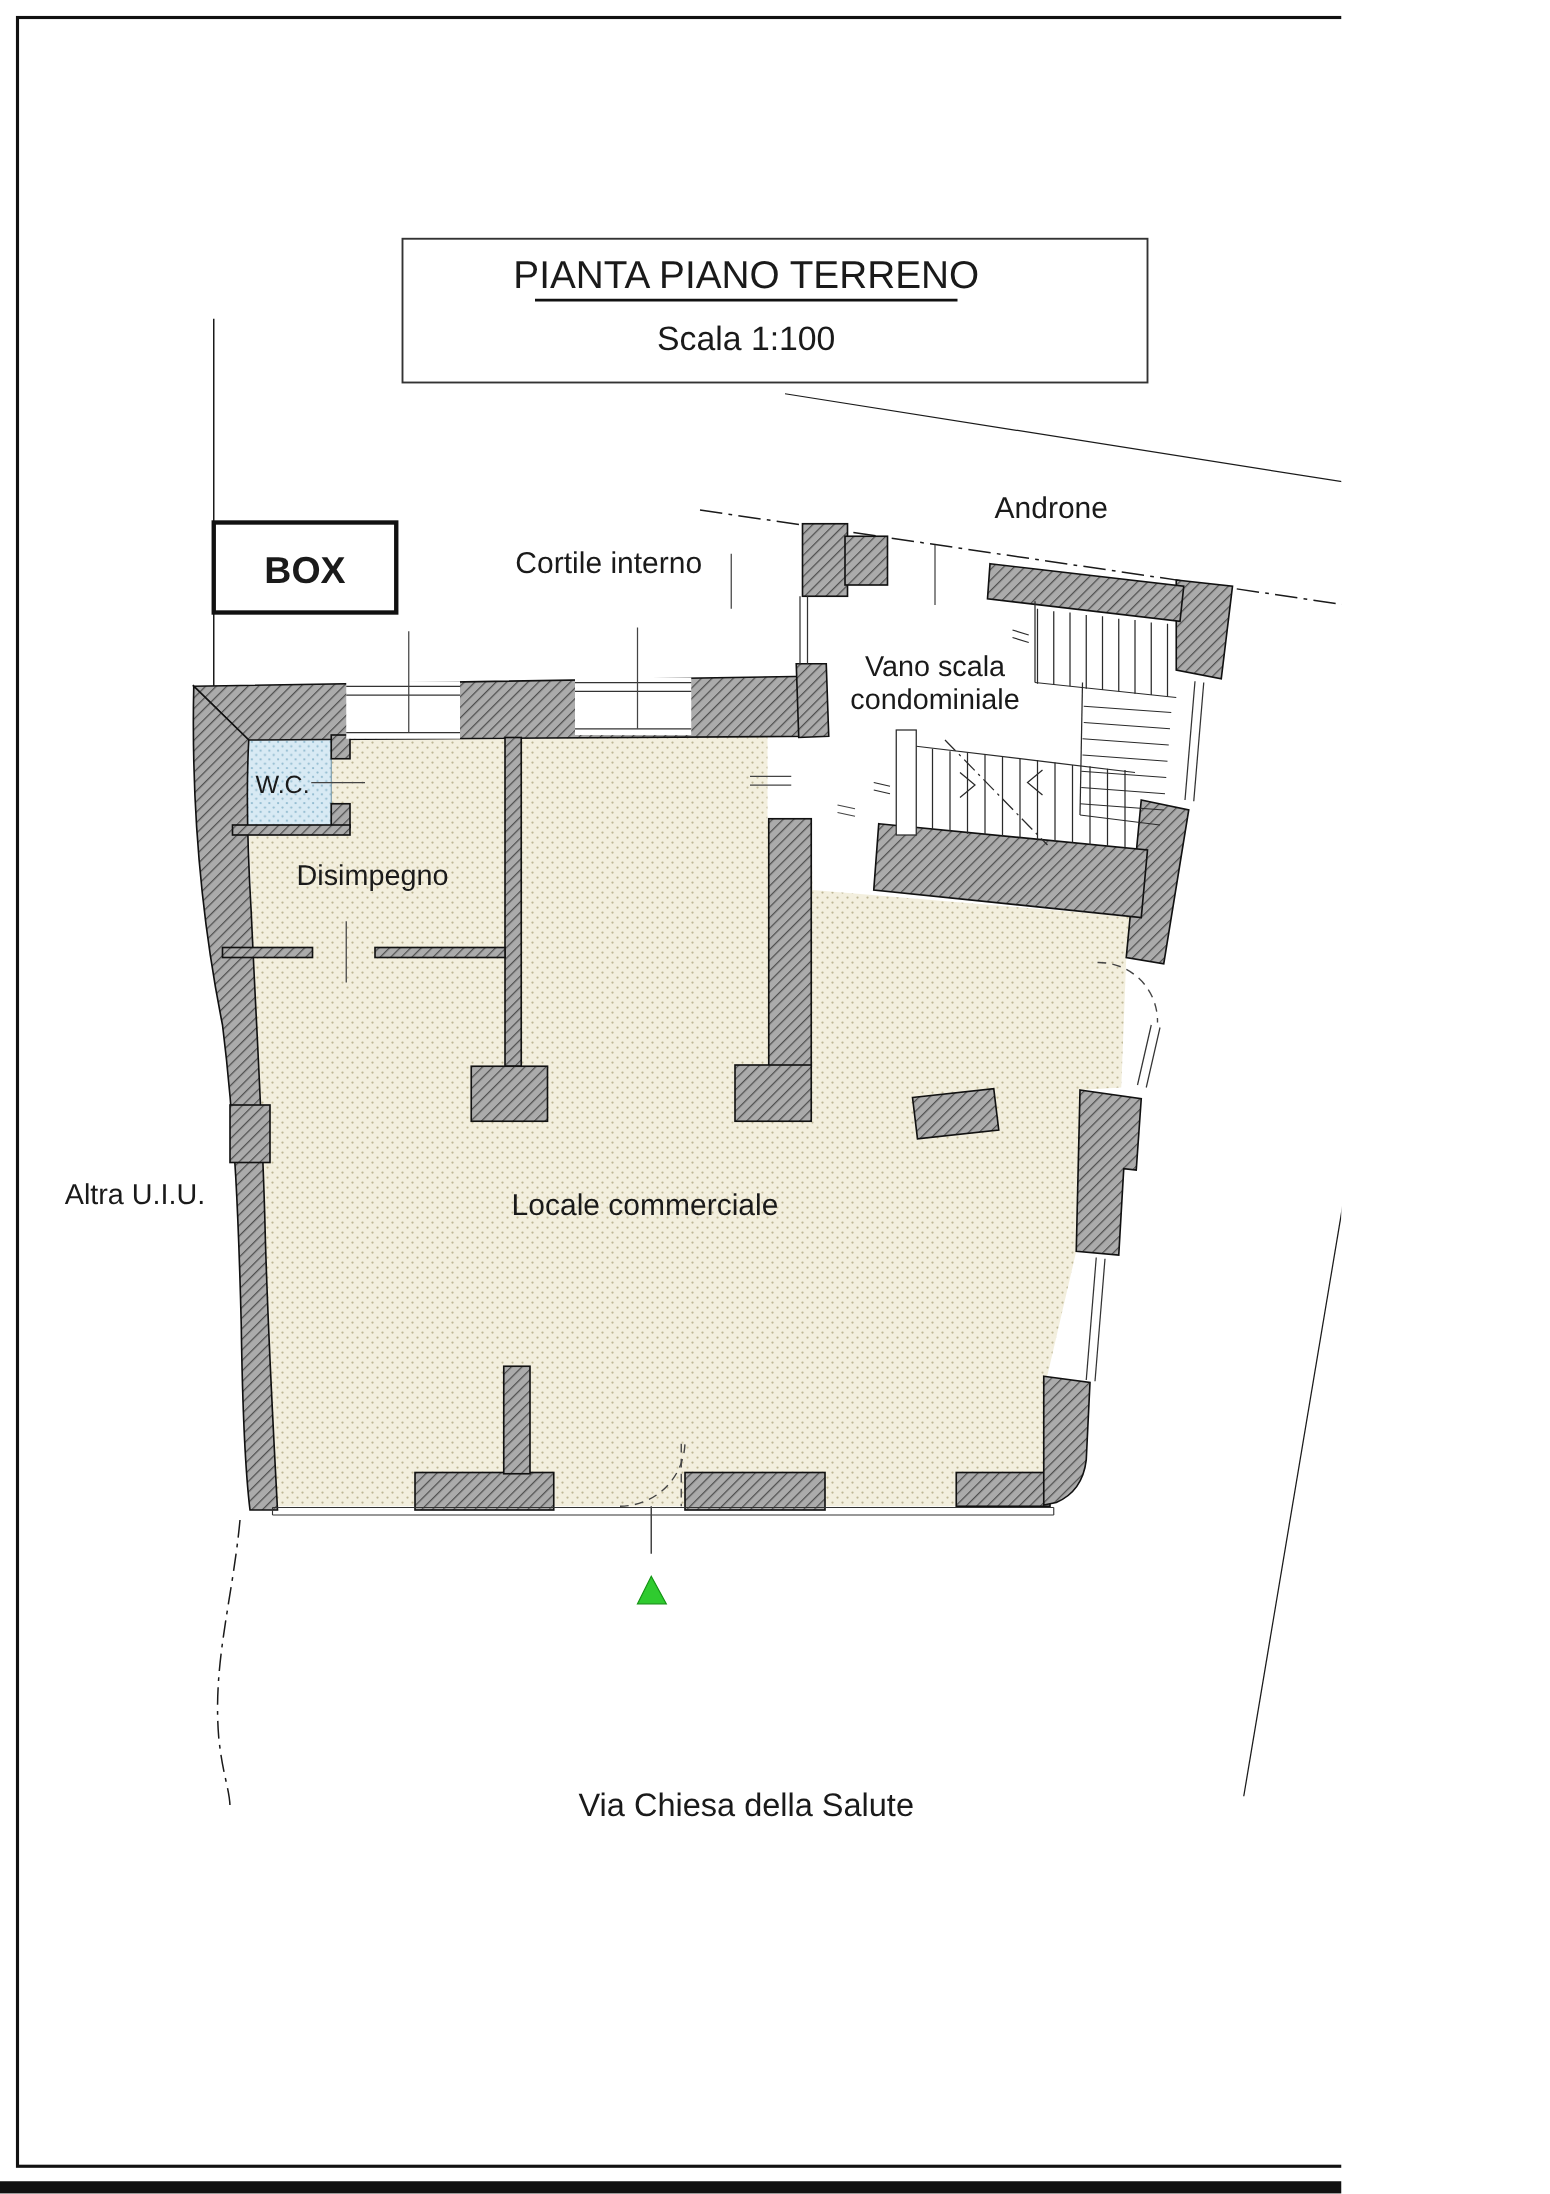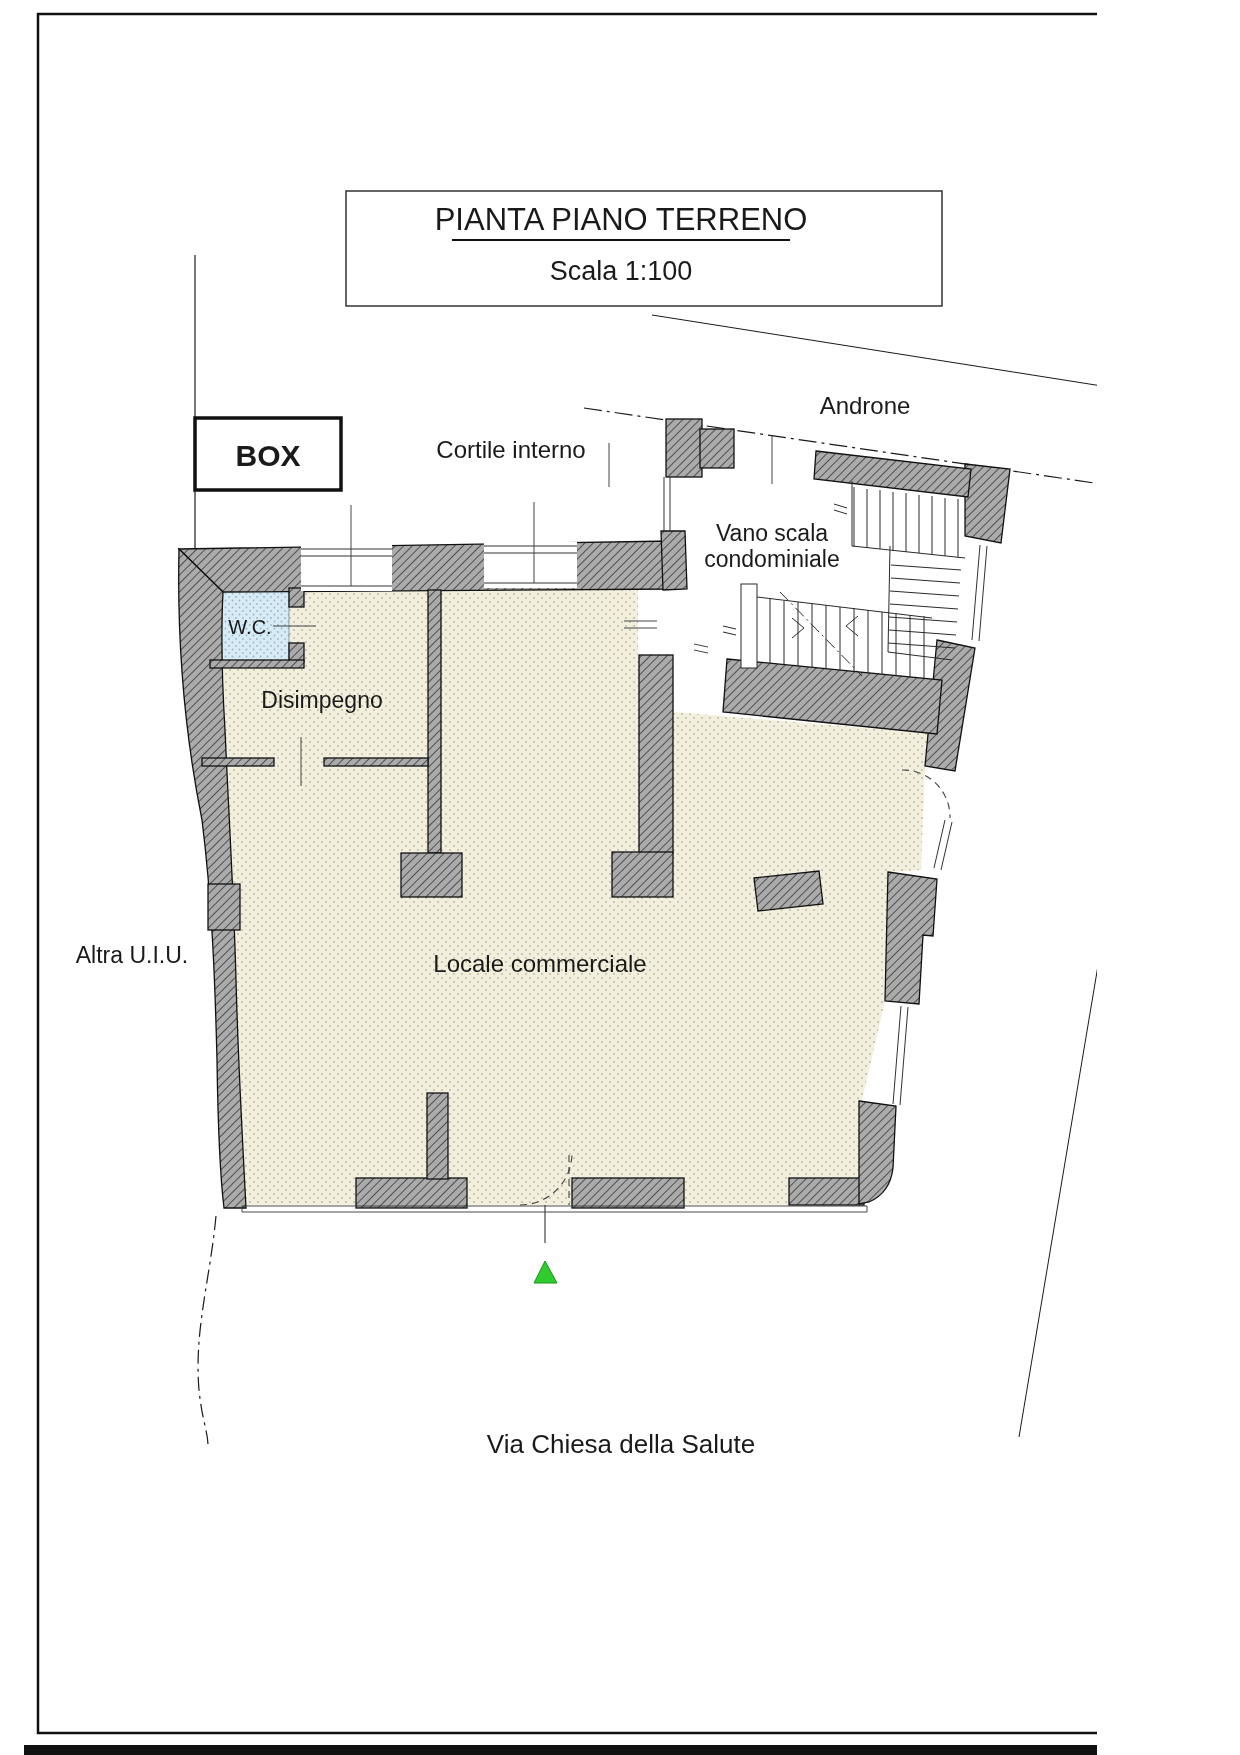--- a/index.html
+++ b/index.html
@@ -1,18 +1,18 @@
 <!DOCTYPE html>
 <html><head>
 <meta charset="utf-8">
 <style>
   html,body{margin:0;padding:0;background:#ffffff;}
   #stage{
     position:relative;width:1073px;height:1755px;background:#ffffff;
-    font-family:"Liberation Sans", sans-serif;overflow:hidden;margin-left:24px;
+    font-family:"Liberation Sans", sans-serif;overflow:hidden;
   }
   svg{display:block}
   text{fill:#1a1a1a}
   .lbl{font-family:"Liberation Sans", sans-serif;}
 </style>
 </head>
 <body>
 
 <div id="stage">
 <svg width="1240" height="1755" viewBox="0 0 1240 1755" xmlns="http://www.w3.org/2000/svg">

